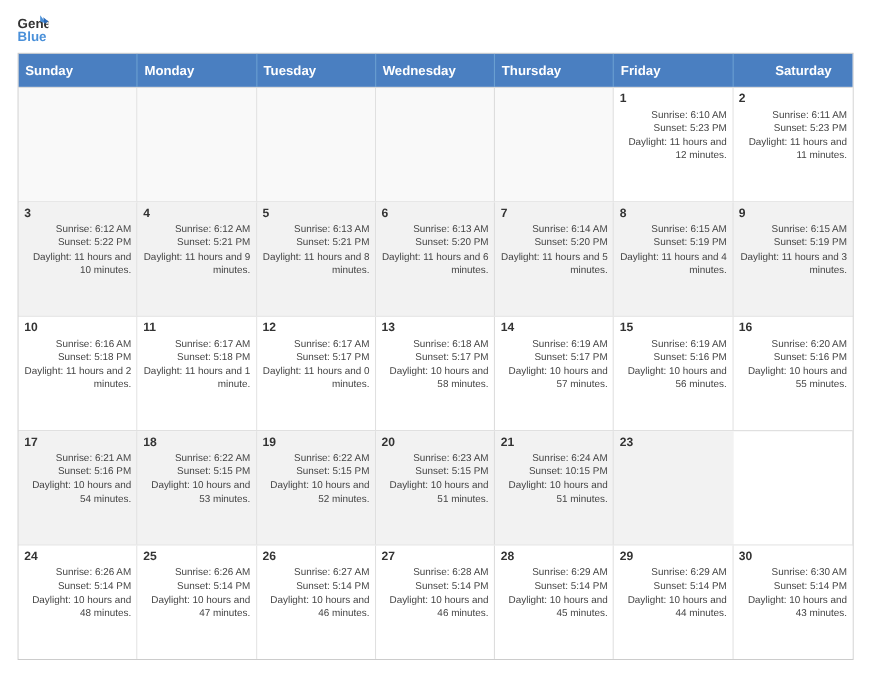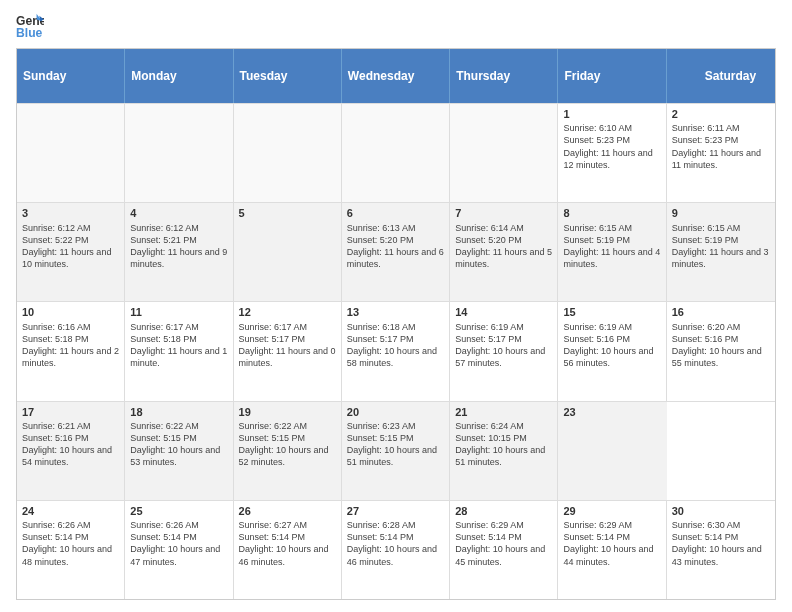--- a/index.html
+++ b/index.html
@@ -52,21 +52,21 @@
     }
     .cal-header {
       display: grid;
       grid-template-columns: repeat(7, 1fr);
       background: #4a7fc1;
     }
     .cal-header-cell {
       color: #fff;
       font-size: 12px;
       font-weight: bold;
-      padding: 20px 6px;
+      padding: 8px 6px;
       border-right: 1px solid #6a9fd1;
     }
     .cal-header-cell:last-child { border-right: none; margin-left: 32px; }
     .cal-body {
       flex: 1;
       display: flex;
       flex-direction: column;
     }
     .cal-row {
       display: grid;
@@ -90,20 +90,21 @@
       font-size: 11px;
       font-weight: bold;
       color: #333;
       display: block;
       margin-bottom: 1px;
     }
     .cell-info {
       font-size: 9px;
       color: #444;
       line-height: 1.35;
+      text-align: right;
     }
   </style>
 </head>
 <body>
 
 <div class="page">
   <div class="header">
     <div class="logo">
       <svg class="logo-icon" viewBox="0 0 30 30" xmlns="http://www.w3.org/2000/svg">
         <text x="0" y="14" font-size="13" font-weight="bold" fill="#333">General</text>
@@ -160,20 +161,23 @@
 Daylight: 11 hours and 10 minutes.</div>
           </div>
           <div class="cal-cell shaded">
             <span class="day-num">4</span>
             <div class="cell-info">Sunrise: 6:12 AM
 Sunset: 5:21 PM
 Daylight: 11 hours and 9 minutes.</div>
           </div>
           <div class="cal-cell shaded">
             <span class="day-num">5</span>
+            <div class="cell-info">Sunrise: 6:13 AM
+Sunset: 5:21 PM
+Daylight: 11 hours and 8 minutes.</div>
           </div>
           <div class="cal-cell shaded">
             <span class="day-num">6</span>
             <div class="cell-info">Sunrise: 6:13 AM
 Sunset: 5:20 PM
 Daylight: 11 hours and 6 minutes.</div>
           </div>
           <div class="cal-cell shaded">
             <span class="day-num">7</span>
             <div class="cell-info">Sunrise: 6:14 AM

